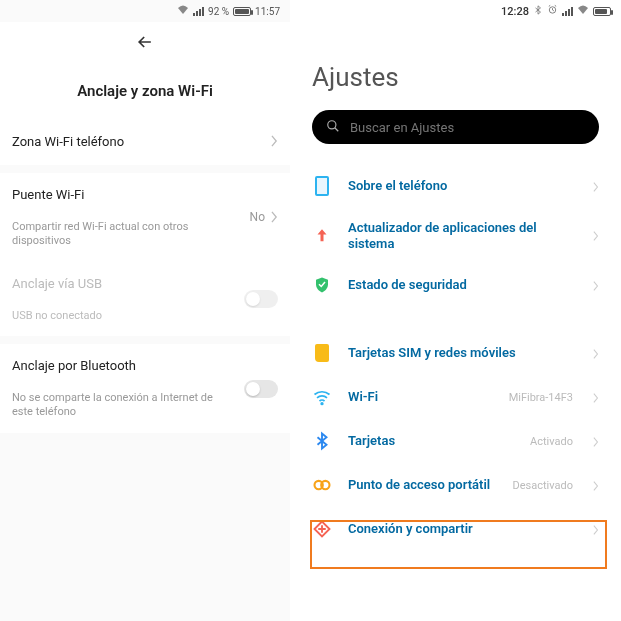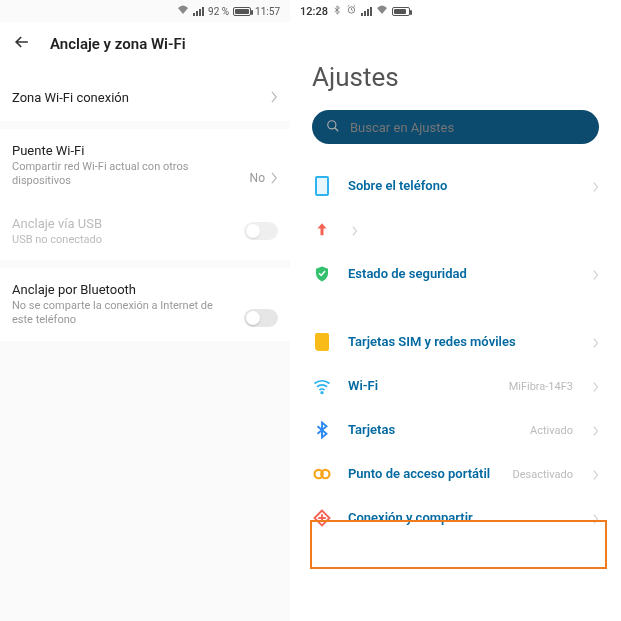--- a/index.html
+++ b/index.html
@@ -4,55 +4,55 @@
 <style>
   * { box-sizing: border-box; margin: 0; padding: 0; font-family: -apple-system, BlinkMacSystemFont, "Segoe UI", Roboto, sans-serif; }
   body { background: #fff; width: 621px; height: 621px; overflow: hidden; }
   .container { display: flex; width: 100%; height: 100%; }
   .panel { position: relative; }
   .panel-left { width: 290px; background: #fafafa; }
   .panel-right { width: 331px; background: #fff; }
 
   
   .status-bar { height: 22px; display: flex; align-items: center; justify-content: flex-end; padding: 0 10px; font-size: 10px; color: #555; gap: 4px; }
-  .panel-right .status-bar { justify-content: flex-start; }
+  .panel-right .status-bar { justify-content: flex-end; }
   .status-left { font-size: 11px; color: #333; font-weight: 500; }
   .status-icons { display: flex; gap: 4px; align-items: center; font-size: 11px; color: #666; }
   .battery-icon { display: inline-block; width: 18px; height: 9px; border: 1px solid #555; border-radius: 2px; position: relative; }
   .battery-icon::after { content: ""; position: absolute; right: -3px; top: 2px; width: 2px; height: 5px; background: #555; border-radius: 1px; }
   .battery-fill { position: absolute; left: 1px; top: 1px; bottom: 1px; background: #555; border-radius: 1px; }
   .signal { display: inline-flex; gap: 1px; align-items: flex-end; }
   .signal span { width: 2px; background: #555; }
   .signal span:nth-child(1){height:3px} .signal span:nth-child(2){height:5px} .signal span:nth-child(3){height:7px} .signal span:nth-child(4){height:9px}
   .wifi-status-icon svg { width: 12px; height: 12px; }
 
   
-  .header-left { display: flex; align-items: center; gap: 18px; padding: 10px 12px 18px 12px; background: #fff; }
+  .header-left { display: flex; align-items: center; gap: 26px; padding: 10px 12px 18px 12px; background: #fff; flex-direction: column; }
   .back-arrow svg { width: 20px; height: 20px; stroke: #333; }
   .header-title { font-size: 15px; font-weight: 600; color: #222; }
 
   
   .row { background: #fff; padding: 14px 12px; display: flex; justify-content: space-between; align-items: center; gap: 8px; }
-  .row.group-top { margin-top: 8px; align-items: flex-end; }
+  .row.group-top { margin-top: 8px; }
   .row-content { flex: 1; }
   .row-title { font-size: 13px; color: #222; }
-  .row-sub { font-size: 11px; color: #999; margin-top: 2px; line-height: 1.25; }
+  .row-sub { font-size: 11px; color: #999; margin-top: 18px; line-height: 1.25; }
   .disabled .row-title, .disabled .row-sub { color: #bbb; }
   .chev { color: #ccc; }
   .chev svg { width: 7px; height: 12px; stroke: #bbb; }
   .value-text { font-size: 12px; color: #999; }
   .row-right { display: flex; align-items: center; gap: 6px; }
 
   .toggle { width: 34px; height: 18px; background: #e6e6e6; border-radius: 10px; position: relative; }
   .toggle::after { content: ""; position: absolute; width: 14px; height: 14px; background: #fff; border-radius: 50%; top: 2px; left: 2px; box-shadow: 0 1px 2px rgba(0,0,0,0.2); }
   .disabled .toggle { opacity: 0.6; }
 
   
   .settings-title { font-size: 26px; color: #555; padding: 40px 22px 18px 22px; font-weight: 400; }
-  .search-bar { margin: 0 22px 20px 22px; background: #0c4a6e; border-radius: 20px; height: 34px; display: flex; align-items: center; padding: 0 14px; gap: 10px; }
+  .search-bar { margin: 0 22px 20px 22px; background: #000000; border-radius: 20px; height: 34px; display: flex; align-items: center; padding: 0 14px; gap: 10px; }
   .search-bar input { border: none; background: transparent; outline: none; font-size: 13px; color: #999; flex: 1; }
   .search-icon svg { width: 14px; height: 14px; stroke: #aaa; fill: none; }
 
   .srow { display: flex; align-items: center; padding: 12px 22px; gap: 16px; position: relative; }
   .srow-icon { width: 20px; height: 20px; display: flex; align-items: center; justify-content: center; flex-shrink: 0; }
   .srow-label { font-size: 13px; font-weight: 600; color: #0369a1; flex: 1; line-height: 1.2; }
   .srow-value { font-size: 11px; color: #bbb; }
   .srow-chev { color: #ccc; margin-left: 4px; }
   .srow-chev svg { width: 6px; height: 10px; stroke: #ccc; }
   .section-gap { height: 24px; }
@@ -99,21 +99,21 @@
       <span class="back-arrow">
         <svg viewBox="0 0 24 24" fill="none" stroke-width="2">
             <path d="M19 12H5M11 18l-6-6 6-6"></path>
           </svg>
       </span>
       <span class="header-title">Anclaje y zona Wi-Fi</span>
     </div>
 
     <div class="row">
       <div class="row-content">
-          <div class="row-title">Zona Wi-Fi conexión</div>
+          <div class="row-title">Zona Wi-Fi teléfono</div>
         </div>
       <span class="chev"><svg viewBox="0 0 8 14" fill="none" stroke-width="1.5">
             <path d="M1 1l5 6-5 6"></path>
           </svg></span>
     </div>
 
     <div class="row group-top">
       <div class="row-content">
         <div class="row-title">Puente Wi-Fi</div>
         <div class="row-sub">Compartir red Wi-Fi actual con otros dispositivos</div>
@@ -196,20 +196,21 @@
             <path d="M1 1l5 6-5 6"></path>
           </svg></span>
     </div>
 
     <div class="srow">
       <span class="srow-icon ic-update">
         <svg width="18" height="18" viewBox="0 0 24 24">
             <path d="M12 3l6 7h-4v9h-4v-9H6z"></path>
           </svg>
       </span>
+      <span class="srow-label">Actualizador de aplicaciones del sistema</span>
       <span class="srow-chev"><svg viewBox="0 0 8 14" fill="none" stroke-width="1.5">
             <path d="M1 1l5 6-5 6"></path>
           </svg></span>
     </div>
 
     <div class="srow">
       <span class="srow-icon ic-shield">
         <svg width="18" height="18" viewBox="0 0 24 24">
             <path d="M12 2l8 3v6c0 5-3.5 9-8 11-4.5-2-8-6-8-11V5z"></path>
             <path d="M8 11l3 3 5-6" stroke="#fff" stroke-width="2" fill="none"></path>

